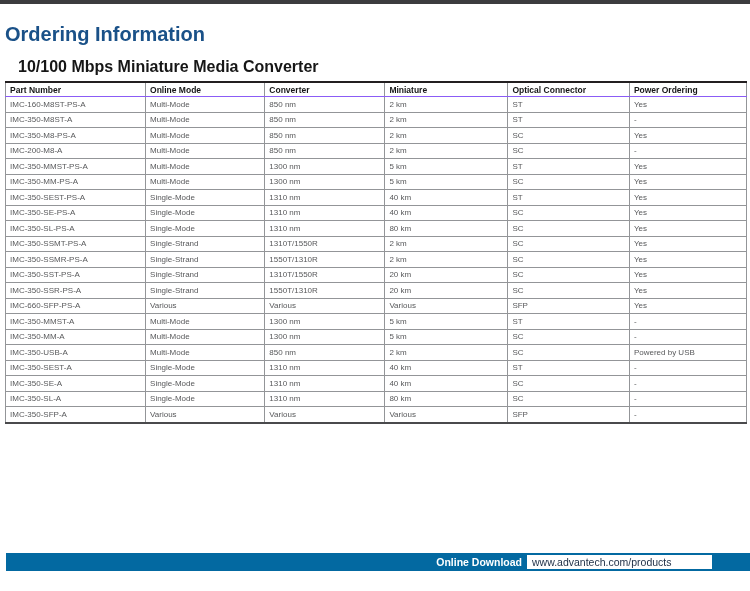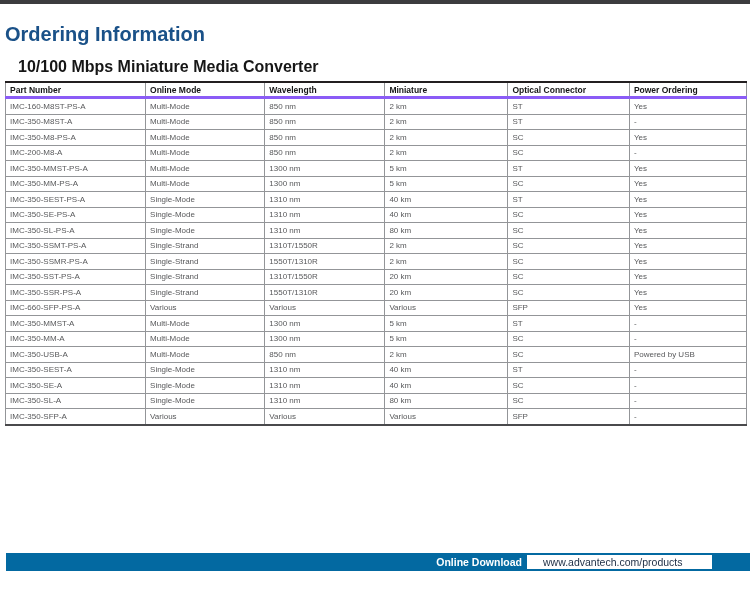--- a/index.html
+++ b/index.html
@@ -51,21 +51,21 @@
     text-align: left;
     vertical-align: middle;
     white-space: nowrap;
     overflow: hidden;
   }
   .order-table thead th {
     color: #161616;
     font-weight: bold;
     font-size: 8.5px;
     height: 13px;
-    border-bottom: 3px solid #8b5cf6;
+    border-bottom: 1px solid #8b5cf6;
   }
   .footer-bar {
     position: absolute;
     left: 6px; right: 0;
     top: 553px; height: 18px;
     background: #0369a1;
     display: flex;
     align-items: center;
     justify-content: flex-end;
     padding-right: 38px;
@@ -76,21 +76,21 @@
     font-weight: bold;
     font-size: 10.5px;
     margin-right: 5px;
   }
   .footer-url-box {
     background: #ffffff;
     width: 185px;
     height: 14px;
     display: flex;
     align-items: center;
-    padding-left: 16px;
+    padding-left: 5px;
     box-sizing: border-box;
     cursor: pointer;
   }
   .footer-url {
     color: #1D2D44;
     font-size: 10.5px;
   }
 </style>
 </head>
 <body>
@@ -109,21 +109,21 @@
       <col style="width:16.1%">
       <col style="width:16.2%">
       <col style="width:16.6%">
       <col style="width:16.4%">
       <col style="width:15.8%">
     </colgroup>
     <thead>
       <tr>
           <th>Part Number</th>
           <th>Online Mode</th>
-          <th>Wavelength</th>
+          <th>Converter</th>
           <th>Miniature</th>
           <th>Optical Connector</th>
           <th>Power Ordering</th>
         </tr>
     </thead>
     <tbody>
         <tr>
           <td>IMC-160-M8ST-PS-A</td>
           <td>Multi-Mode</td>
           <td>850 nm</td>

